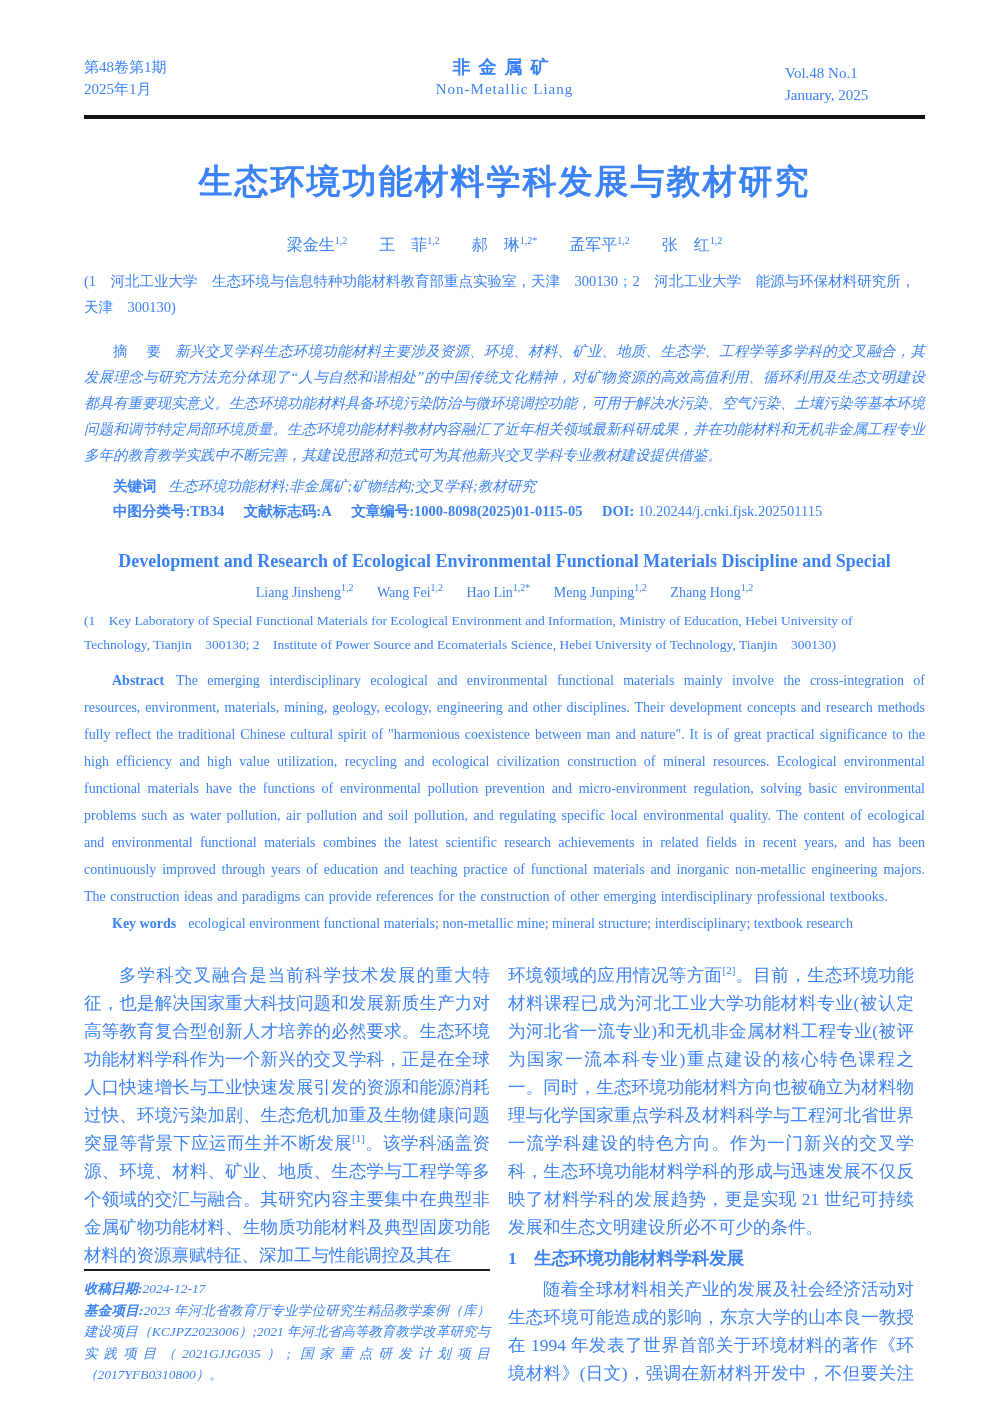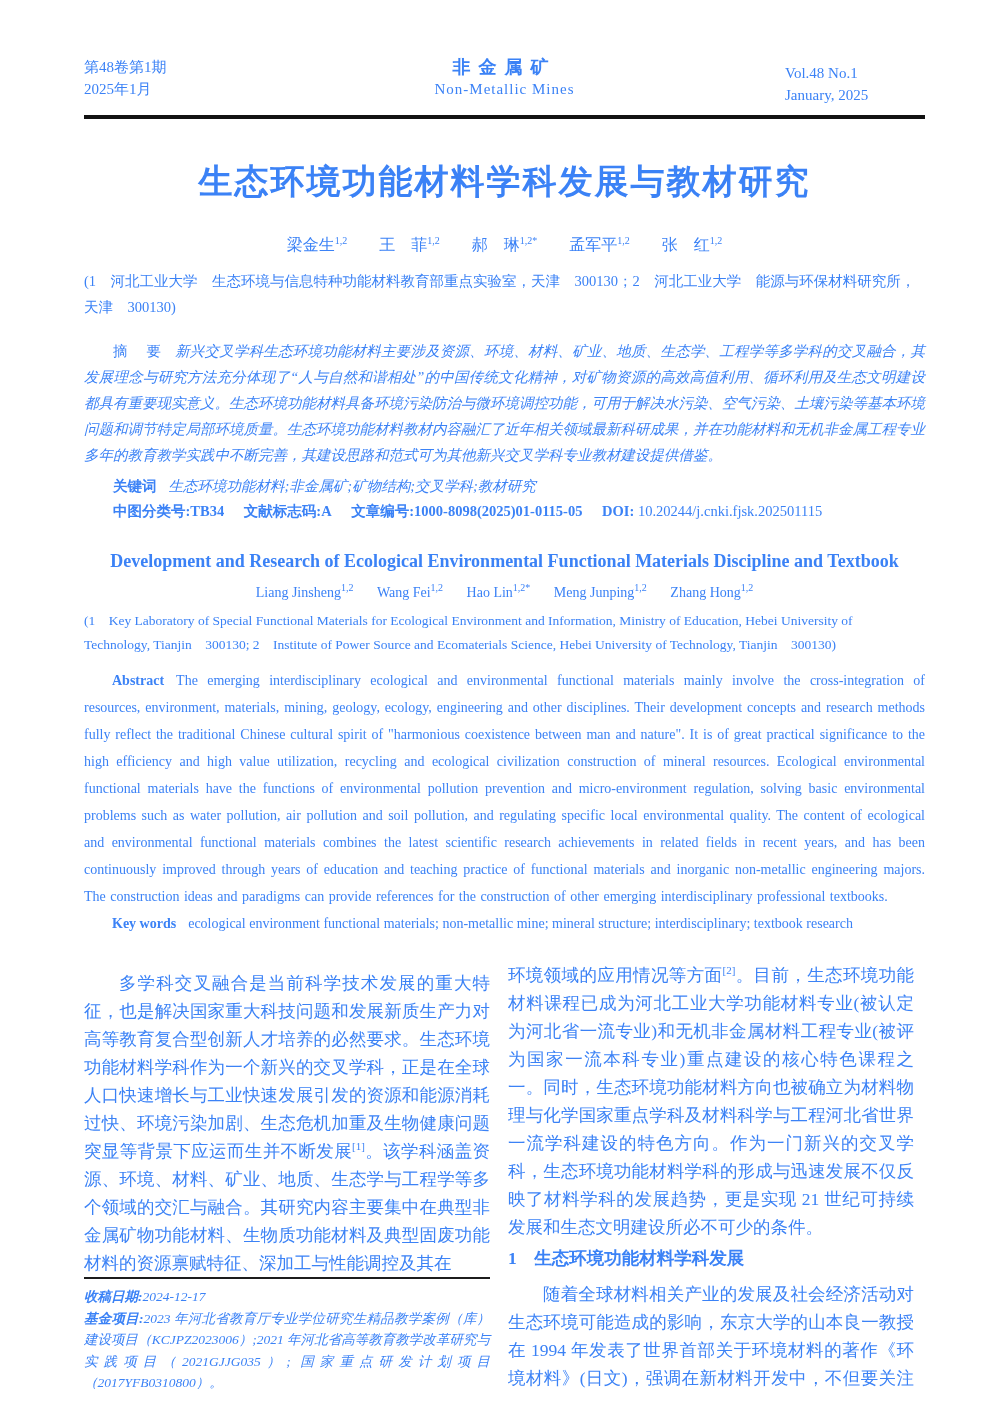--- a/index.html
+++ b/index.html
@@ -39,21 +39,21 @@
   .affil-en { margin-top:8px; font-size:13.5px; line-height:24px; }
   .abstract-en { margin-top:10px; font-size:14px; line-height:27px; text-align:justify; text-indent:2em; word-spacing:1px; }
   .abstract-en .lbl { font-weight:bold; margin-right:12px; }
   .keywords-en { font-size:14px; line-height:27px; text-indent:2em; }
   .keywords-en .lbl { font-weight:bold; margin-right:12px; }
   
   .columns { display:flex; gap:18px; margin-top:24px; height:428px; overflow:hidden; }
   .col { width:406px; font-size:17.5px; line-height:28px; text-align:justify; }
   .col-left { display:flex; flex-direction:column; }
   .body-para { margin:0; }
-  .indent { text-indent:2em;margin-top:8px; }
+  .indent { text-indent:2em; }
   .ref { font-size:11px; }
   .section-heading { font-size:17.5px; font-weight:bold; margin:3px 0; line-height:28px; }
   
   .footnote { margin-top:auto; font-size:13.5px; line-height:21.5px; text-align:justify; }
   .fn-rule { height:2px; background:#1c1c1c; margin-bottom:7px; }
   .footnote p { font-style:italic; }
   .footnote .lbl { font-weight:bold; }
   
   .page-number { text-align:center; font-size:14.5px; margin-top:14px; }
 </style>
@@ -62,21 +62,21 @@
 
 <div class="page">
 
   <header class="hdr">
     <div class="hdr-left">
       <div>第48卷第1期</div>
       <div>2025年1月</div>
     </div>
     <div class="hdr-center">
       <div class="journal-cn">非金属矿</div>
-      <div class="journal-en">Non-Metallic Mines</div>
+      <div class="journal-en">Non-Metallic Liang</div>
     </div>
     <div class="hdr-right">
       <div>Vol.48 No.1</div>
       <div>January, 2025</div>
     </div>
   </header>
   <div class="header-rule"></div>
 
   <h1 class="title-cn">生态环境功能材料学科发展与教材研究</h1>
 
@@ -97,21 +97,21 @@
 
   <p class="keywords-cn"><span class="lbl">关键词</span><span class="kaiti">生态环境功能材料;非金属矿;矿物结构;交叉学科;教材研究</span></p>
 
   <p class="classification">
     <span class="grp"><span>中图分类号:</span><span>TB34</span></span>
     <span class="grp"><span>文献标志码:</span><span>A</span></span>
     <span class="grp"><span>文章编号:</span><span>1000-8098(2025)01-0115-05</span></span>
     <span class="grp"><span>DOI:</span> <span class="doi-val">10.20244/j.cnki.fjsk.202501115</span></span>
   </p>
 
-  <h2 class="title-en">Development and Research of Ecological Environmental Functional Materials Discipline and Textbook</h2>
+  <h2 class="title-en">Development and Research of Ecological Environmental Functional Materials Discipline and Special</h2>
 
   <div class="authors-en">
     <span class="author"><span>Liang Jinsheng</span><sup>1,2</sup></span>
     <span class="author"><span>Wang Fei</span><sup>1,2</sup></span>
     <span class="author"><span>Hao Lin</span><sup>1,2*</sup></span>
     <span class="author"><span>Meng Junping</span><sup>1,2</sup></span>
     <span class="author"><span>Zhang Hong</span><sup>1,2</sup></span>
   </div>
 
   <div class="affil-en">

